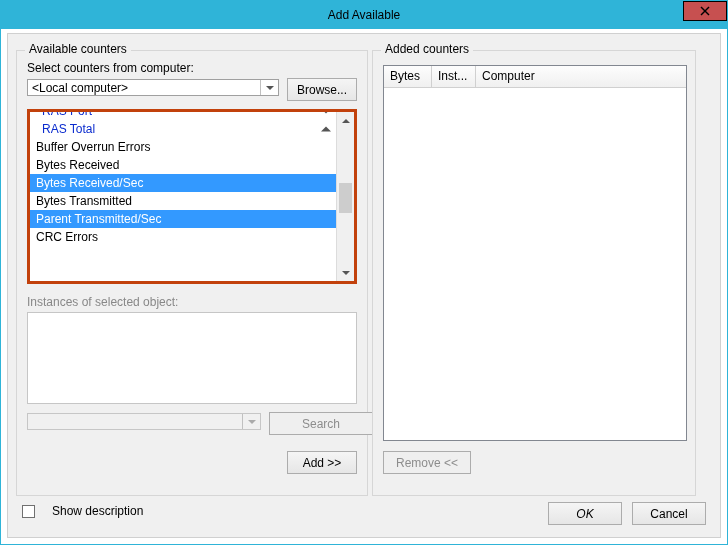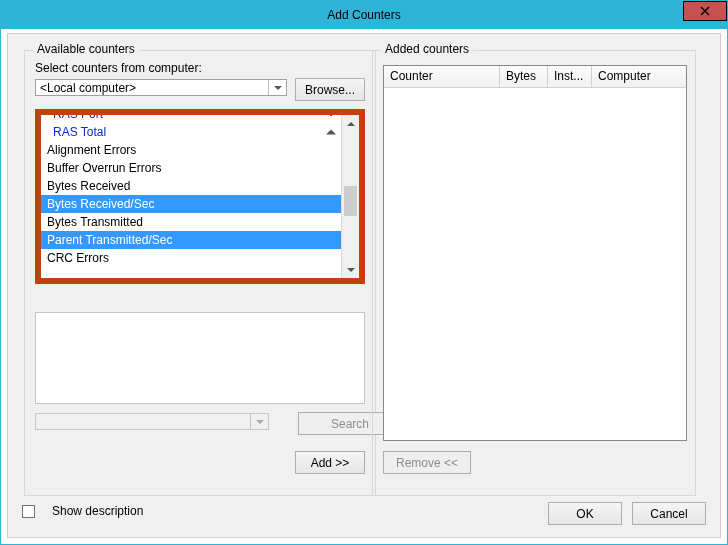--- a/index.html
+++ b/index.html
@@ -63,21 +63,21 @@
     position: absolute;
     top: -9px;
     left: 8px;
     background: #f0f0f0;
     padding: 0 4px;
     color: #000;
     font-size: 12px;
   }
   
   #group-available {
-    left: 16px;
+    left: 8px;
     top: 16px;
     width: 352px;
     height: 446px;
   }
   #group-added {
     left: 364px;
     top: 16px;
     width: 324px;
     height: 446px;
   }
@@ -117,21 +117,21 @@
     padding: 0 10px;
   }
   .btn.disabled {
     color:#8d8d8d;
     background:#efefef;
     cursor:default;
   }
   
   .tree {
     position: absolute;
-    border: 6px solid #c2410c;
+    border: 3px solid #c2410c;
     background: #fff;
     box-sizing: border-box;
     overflow: hidden;
   }
   .tree-scroll {
     position: absolute;
     top: 0; bottom: 0; right: 0;
     width: 17px;
     background: #f0f0f0;
     border-left: 1px solid #dcdcdc;
@@ -241,21 +241,21 @@
     vertical-align: middle;
   }
   .chev { width:0;height:0;border-left:4px solid transparent;border-right:4px solid transparent;}
   .chev.down { border-top:4px solid #555;}
 </style>
 </head>
 <body>
 
 <div class="window">
   <div class="titlebar">
-    <span class="title">Add Counters</span>
+    <span class="title">Add Available</span>
     <div class="close-btn">
       <svg viewBox="0 0 10 10">
         <line x1="1" y1="1" x2="9" y2="9" stroke="#000" stroke-width="1.5"></line>
         <line x1="9" y1="1" x2="1" y2="9" stroke="#000" stroke-width="1.5"></line>
       </svg>
     </div>
   </div>
 
   <div class="client">
 
@@ -278,23 +278,20 @@
       <div class="tree" style="left:10px;top:58px;width:330px;height:175px;">
         <div class="tree-items">
 
           <div class="tree-item tree-header collapsed" style="margin-top:-10px;padding-left:12px;">
             <span>RAS Port</span>
           </div>
           <div class="tree-item tree-header expanded" style="padding-left:12px;">
             <span>RAS Total</span>
           </div>
           <div class="tree-item tree-child">
-              <span>Alignment Errors</span>
-            </div>
-          <div class="tree-item tree-child">
               <span>Buffer Overrun Errors</span>
             </div>
           <div class="tree-item tree-child">
               <span>Bytes Received</span>
             </div>
           <div class="tree-item tree-child selected">
               <span>Bytes Received/Sec</span>
             </div>
           <div class="tree-item tree-child">
               <span>Bytes Transmitted</span>
@@ -312,61 +309,61 @@
           </div>
           <div class="track">
             <div class="thumb" style="top:54px;height:30px;"></div>
           </div>
           <div class="sc-btn">
             <div class="chev down"></div>
           </div>
         </div>
       </div>
 
+      <div class="disabled-label" style="position:absolute;left:10px;top:244px;">Instances of selected object:</div>
       <div class="instances-box" style="left:10px;top:261px;width:330px;height:92px;"></div>
 
       <div class="combo disabled" style="position:absolute;left:10px;top:362px;width:234px;">
         <span style="flex:1;"></span>
         <div class="arrow">
             <div class="chev down" style="border-top-color:#aaa;"></div>
           </div>
       </div>
 
-      <div class="btn disabled" style="position:absolute;left:252px;top:361px;width:104px;margin-left:21px;">
+      <div class="btn disabled" style="position:absolute;left:252px;top:361px;width:104px;">
         <span>Search</span>
       </div>
 
       <div class="btn" style="position:absolute;left:270px;top:400px;width:70px;">
         <span>Add &gt;&gt;</span>
       </div>
     </div>
 
     <div id="group-added" class="groupbox">
       <div class="legend">Added counters</div>
 
       <div class="table-head" style="left:10px;top:14px;width:304px;height:376px;">
         <div class="th-row">
-          <div class="th" style="width:116px;">Counter</div>
           <div class="th" style="width:48px;">Bytes</div>
           <div class="th" style="width:44px;">Inst...</div>
           <div class="th" style="flex:1;border-right:none;">Computer</div>
         </div>
       </div>
 
       <div class="btn disabled" style="position:absolute;left:10px;top:400px;width:88px;">
         <span>Remove &lt;&lt;</span>
       </div>
     </div>
 
     <label style="position:absolute;left:14px;top:470px;display:flex;align-items:center;cursor:pointer;gap:12px;">
       <span class="checkbox"></span>
       <span>Show description</span>
     </label>
 
-    <div class="btn" style="position:absolute;right:98px;top:468px;width:74px;">
+    <div class="btn" style="position:absolute;right:98px;top:468px;width:74px;font-style:italic;">
       <span>OK</span>
     </div>
     <div class="btn" style="position:absolute;right:14px;top:468px;width:74px;">
       <span>Cancel</span>
     </div>
 
   </div>
 </div>
 
 </body></html>

